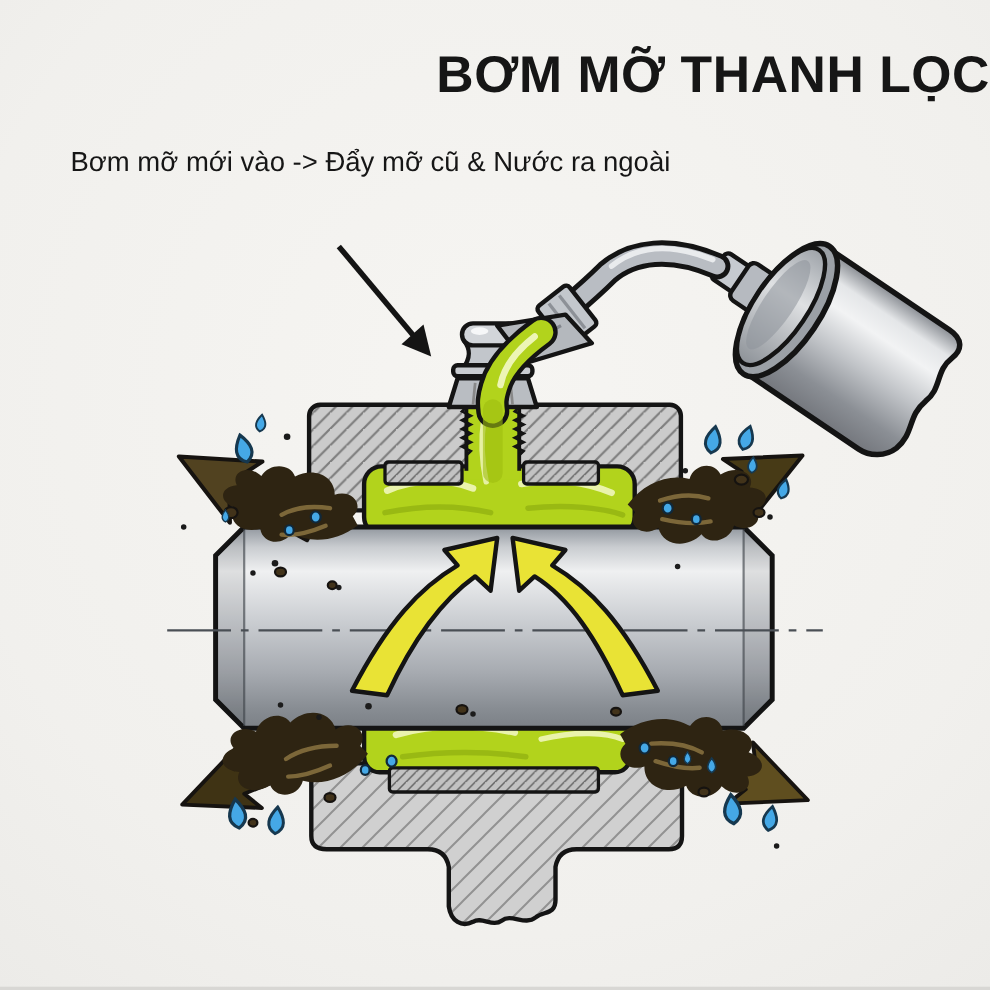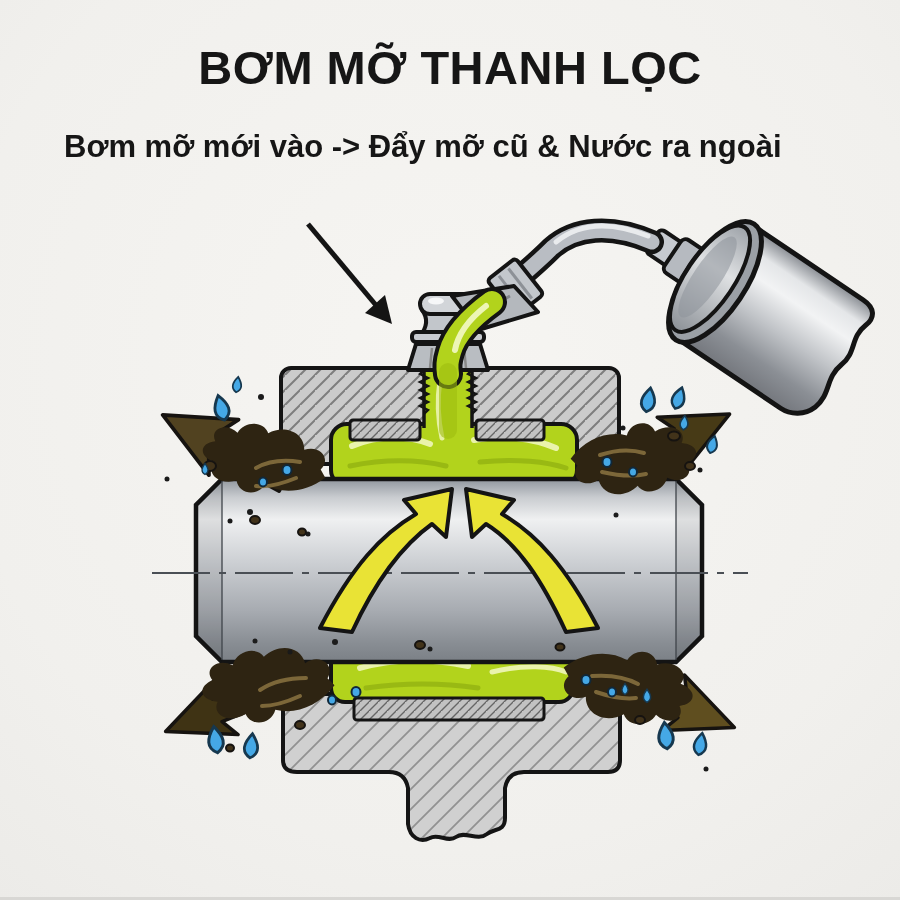--- a/index.html
+++ b/index.html
@@ -4,27 +4,27 @@
 <style>
   html,body{margin:0;padding:0;}
   body{
     width:900px;height:900px;overflow:hidden;
     background:var(--page-bg,#f3f2ef);
     font-family:"Liberation Sans","DejaVu Sans",sans-serif;
   }
   .canvas{position:relative;width:900px;height:900px;
     background:radial-gradient(circle at 50% 40%, #f6f5f2 0%, #f1f0ed 70%, #ecebe8 100%);}
   .title{
-    position:absolute;left:0;top:40px;width:900px;text-align:center;
+    position:absolute;left:0;top:40px;width:900px;text-align:right;
     font-size:47px;font-weight:800;letter-spacing:.5px;color:var(--text-color,#161616);
     margin:0;
   }
   .subtitle{
     position:absolute;left:64px;top:124px;width:800px;
-    font-size:31px;font-weight:700;line-height:46px;color:var(--text-color,#161616);
+    font-size:25px;font-weight:400;line-height:46px;color:var(--text-color,#161616);
     margin:0;
   }
   .diagram-svg{position:absolute;left:0;top:0;width:900px;height:900px;}
   .bottom-edge{position:absolute;left:0;bottom:0;width:900px;height:3px;
     background:var(--page-bottom-edge,#d8d7d4);}
 </style>
 </head>
 <body>
 
 <div class="canvas">

